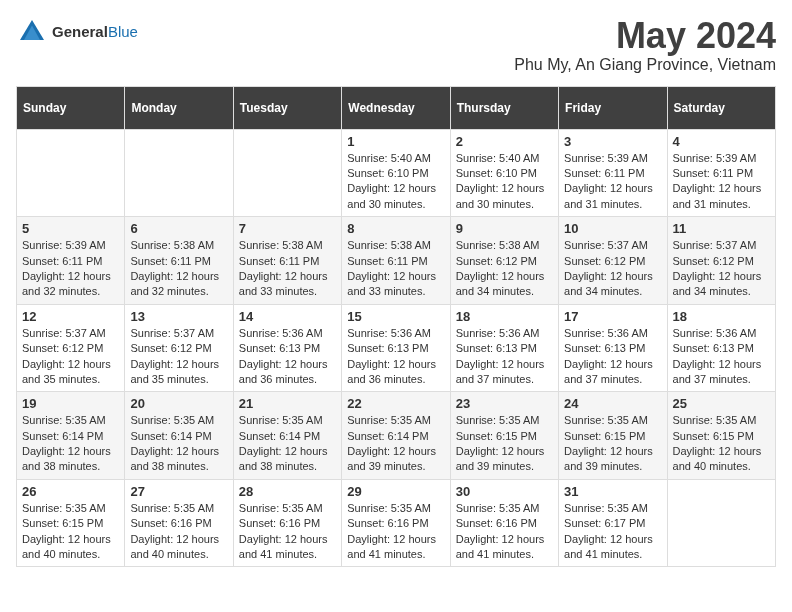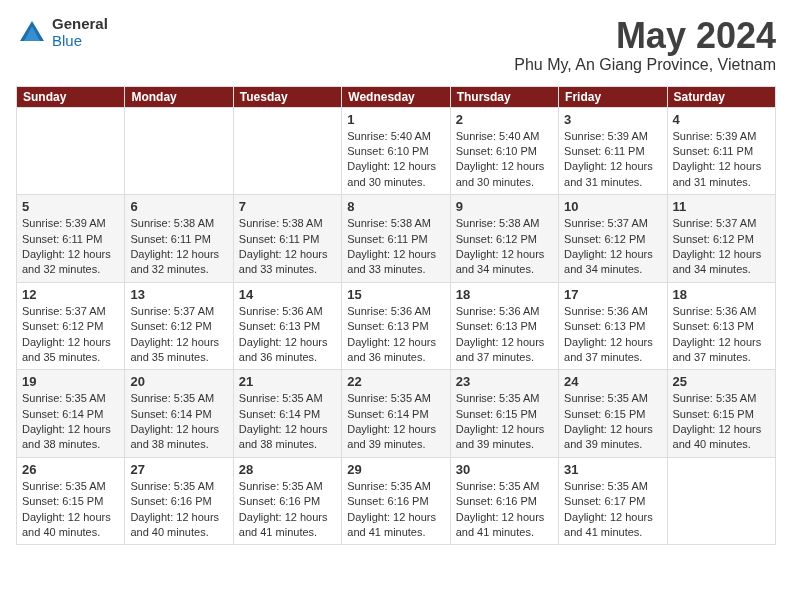--- a/index.html
+++ b/index.html
@@ -16,21 +16,20 @@
       align-items: flex-start;
       margin-bottom: 12px;
     }
     .logo {
       display: flex;
       align-items: center;
       gap: 4px;
     }
     .logo-text {
       display: flex;
-      flex-direction: column;
       line-height: 1.1;
     }
     .logo-general {
       font-size: 15px;
       font-weight: bold;
       color: #333;
     }
     .logo-blue {
       font-size: 15px;
       font-weight: normal;
@@ -53,24 +52,24 @@
       font-size: 16px;
       color: #333;
       font-weight: normal;
     }
     .calendar {
       width: 100%;
       border-collapse: collapse;
       font-size: 11px;
     }
     .calendar th {
-      background-color: #7f1d1d;
+      background-color: #404040;
       color: #fff;
       text-align: left;
-      padding: 3px 6px;
+      padding: 14px 6px;
       font-size: 12px;
       font-weight: bold;
       border: 1px solid #ddd;
     }
     .calendar td {
       border: 1px solid #ddd;
       vertical-align: top;
       padding: 4px 5px;
       width: 108px;
       min-height: 80px;

